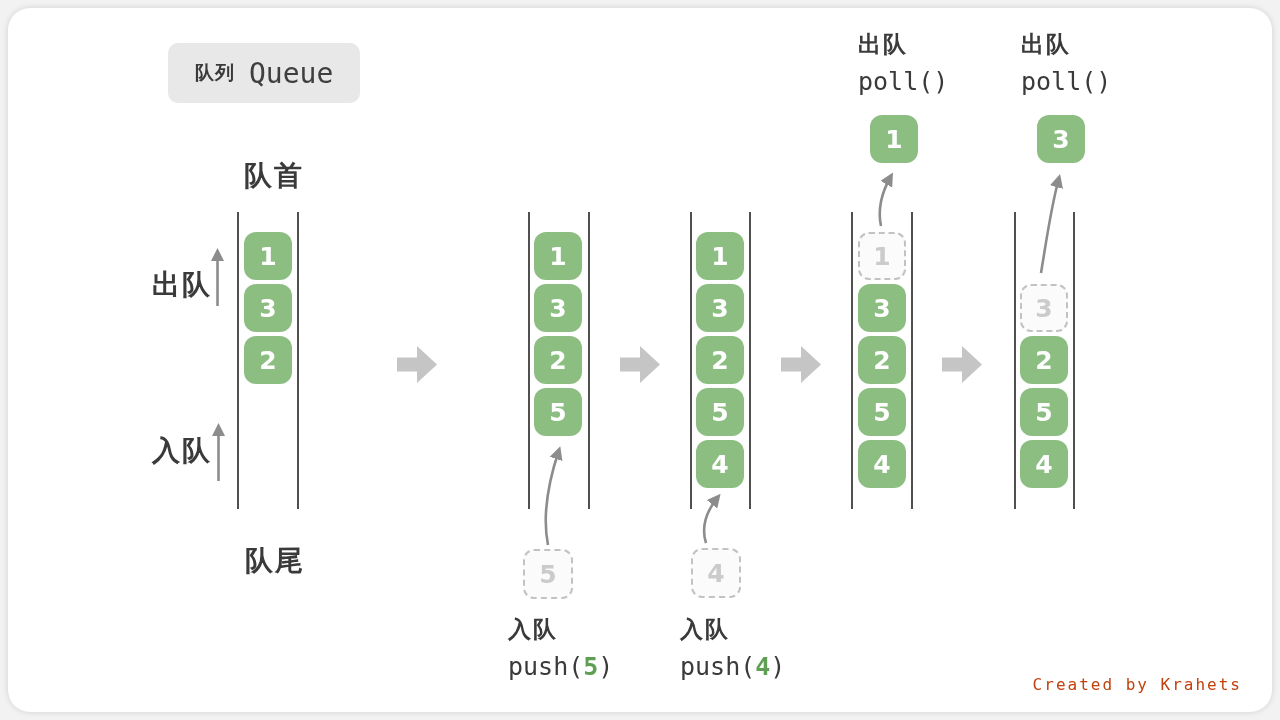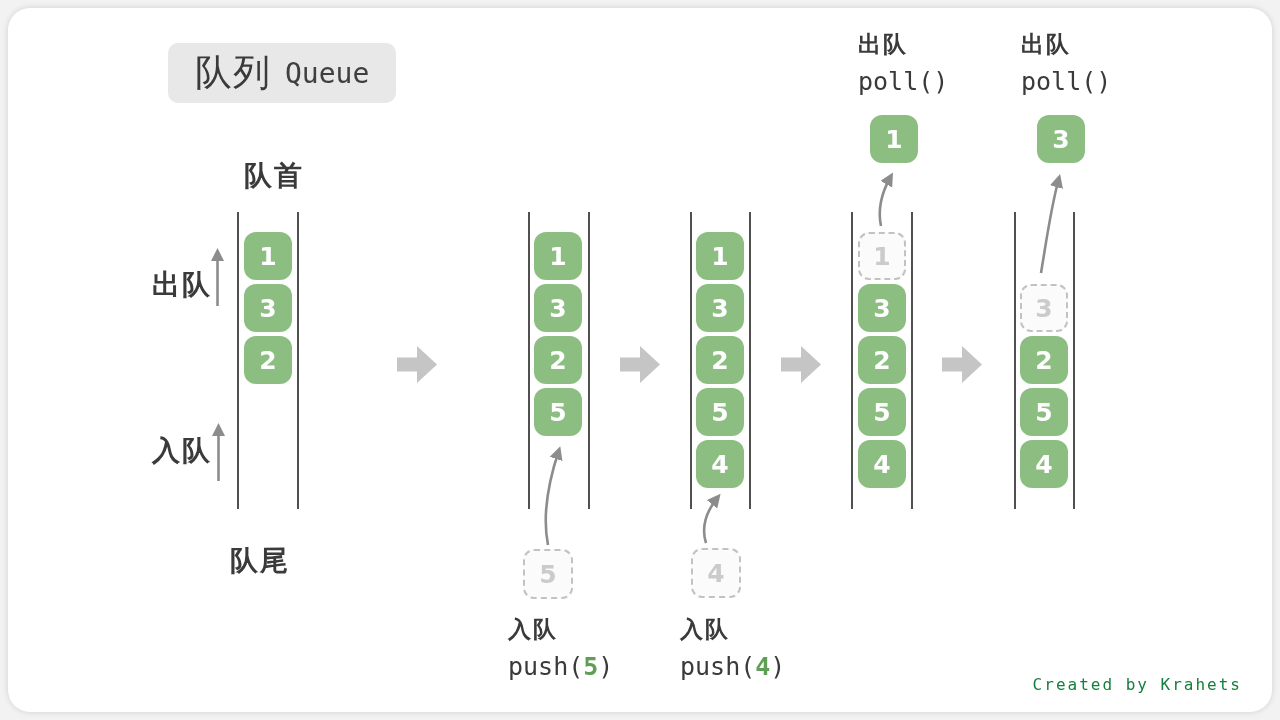--- a/index.html
+++ b/index.html
@@ -12,21 +12,21 @@
   .card{
     position:absolute;left:8px;top:8px;right:8px;bottom:8px;
     background:#ffffff;border-radius:22px;
     box-shadow:0 0 6px rgba(0,0,0,.14);
   }
   .badge{
     position:absolute;left:168px;top:43px;height:60px;
     background:#e8e8e8;border-radius:10px;
     display:flex;align-items:center;padding:0 27px;
   }
-  .badge .zh{font-size:37px;font-weight:400;letter-spacing:1px;}
+  .badge .zh{font-size:19px;font-weight:700;letter-spacing:1px;}
   .badge .en{font-family:"DejaVu Sans Mono","Liberation Mono",monospace;font-size:28px;margin-left:14px;color:#3f3f3f;}
   .cjk-label{position:absolute;font-size:28px;font-weight:700;letter-spacing:2px;white-space:nowrap;}
   .vline{position:absolute;width:2px;top:212px;height:297px;background:#505050;}
   .qbox{
     position:absolute;width:48px;height:48px;box-sizing:border-box;
     border-radius:12px;display:flex;align-items:center;justify-content:center;
     font-family:"DejaVu Sans","Liberation Sans",sans-serif;
     font-size:25px;font-weight:600;
   }
   .qbox.solid{background:#8CBE82;color:#ffffff;}
@@ -38,35 +38,35 @@
   .op-top{top:29px;}
   .op-bottom{top:614px;}
   .block-arrow{
     position:absolute;top:346px;width:40px;height:37px;background:#c5c5c5;
     clip-path:polygon(0 31%, 50% 31%, 50% 0, 100% 50%, 50% 100%, 50% 69%, 0 69%);
   }
   .arrow-layer{position:absolute;left:0;top:0;width:1280px;height:720px;pointer-events:none;}
   .watermark{
     position:absolute;right:38px;top:675px;
     font-family:"DejaVu Sans Mono","Liberation Mono",monospace;
-    font-size:16px;color:#15803d;letter-spacing:2px;
+    font-size:16px;color:#c2410c;letter-spacing:2px;
   }
 </style>
 </head>
 <body>
 
 <div class="card"></div>
 
 <div class="badge">
   <span class="zh">队列</span>
   <span class="en">Queue</span>
 </div>
 
 <div class="cjk-label" style="left:244px;top:157px;">队首</div>
-<div class="cjk-label" style="left:230px;top:542px;">队尾</div>
+<div class="cjk-label" style="left:245px;top:542px;">队尾</div>
 <div class="cjk-label" style="left:152px;top:266px;">出队</div>
 <div class="cjk-label" style="left:152px;top:432px;">入队</div>
 
 <div class="block-arrow" style="left:397px;"></div>
 <div class="block-arrow" style="left:620px;"></div>
 <div class="block-arrow" style="left:781px;"></div>
 <div class="block-arrow" style="left:942px;"></div>
 
 <svg class="arrow-layer" viewBox="0 0 1280 720">
   <defs>

